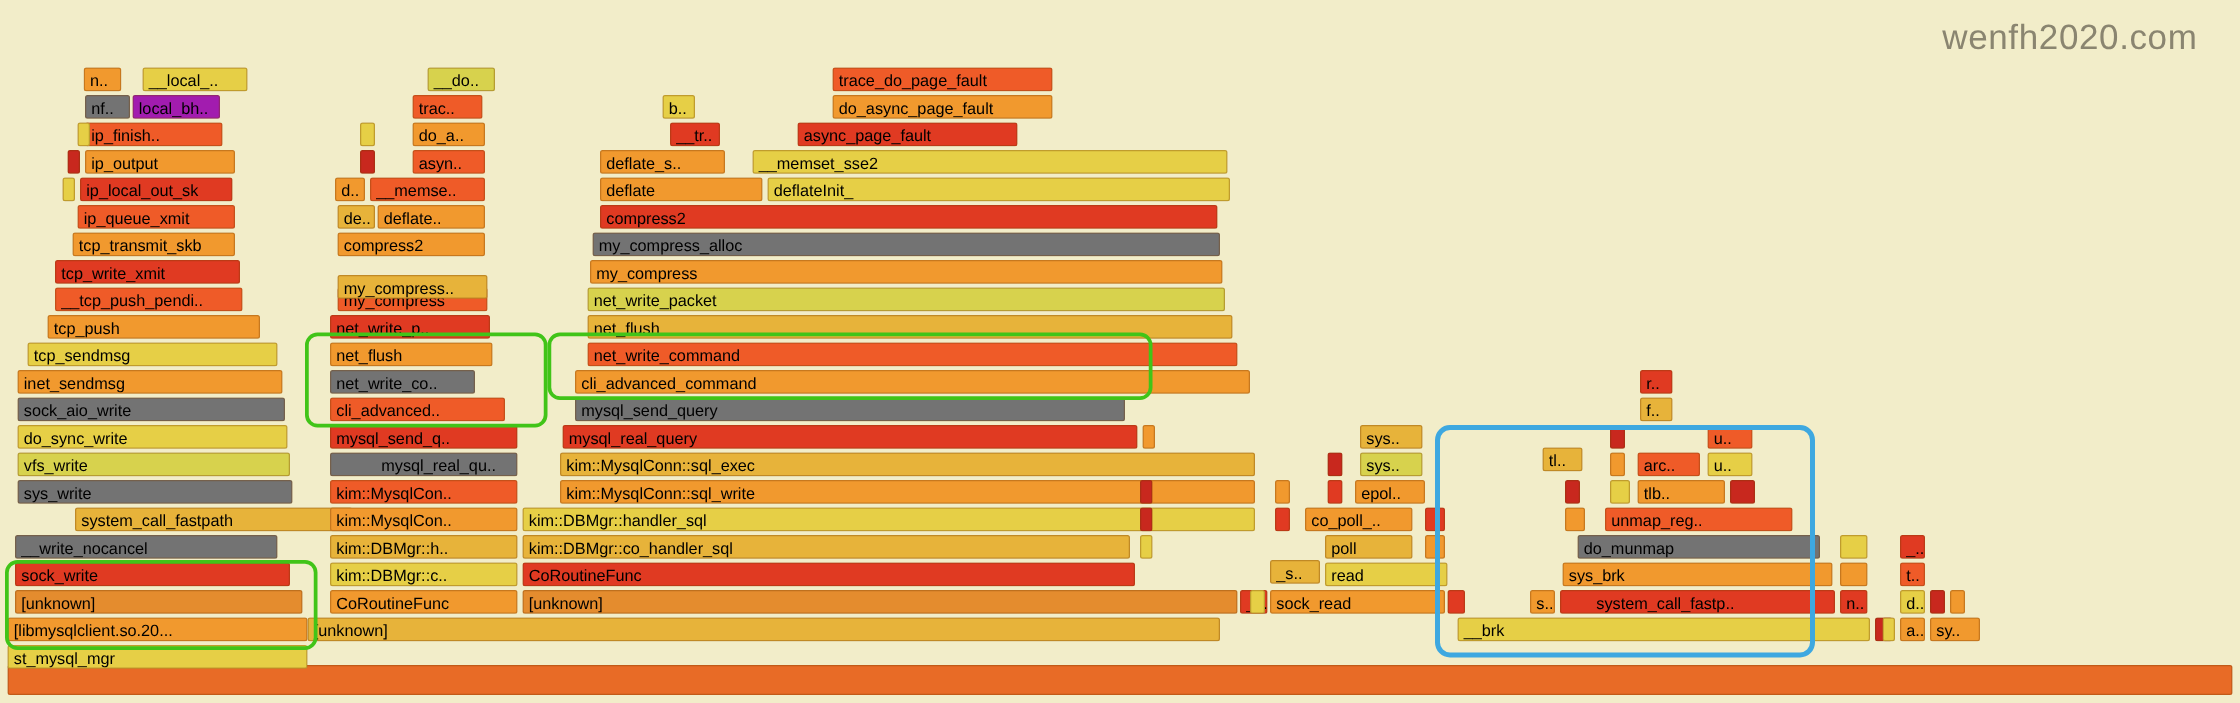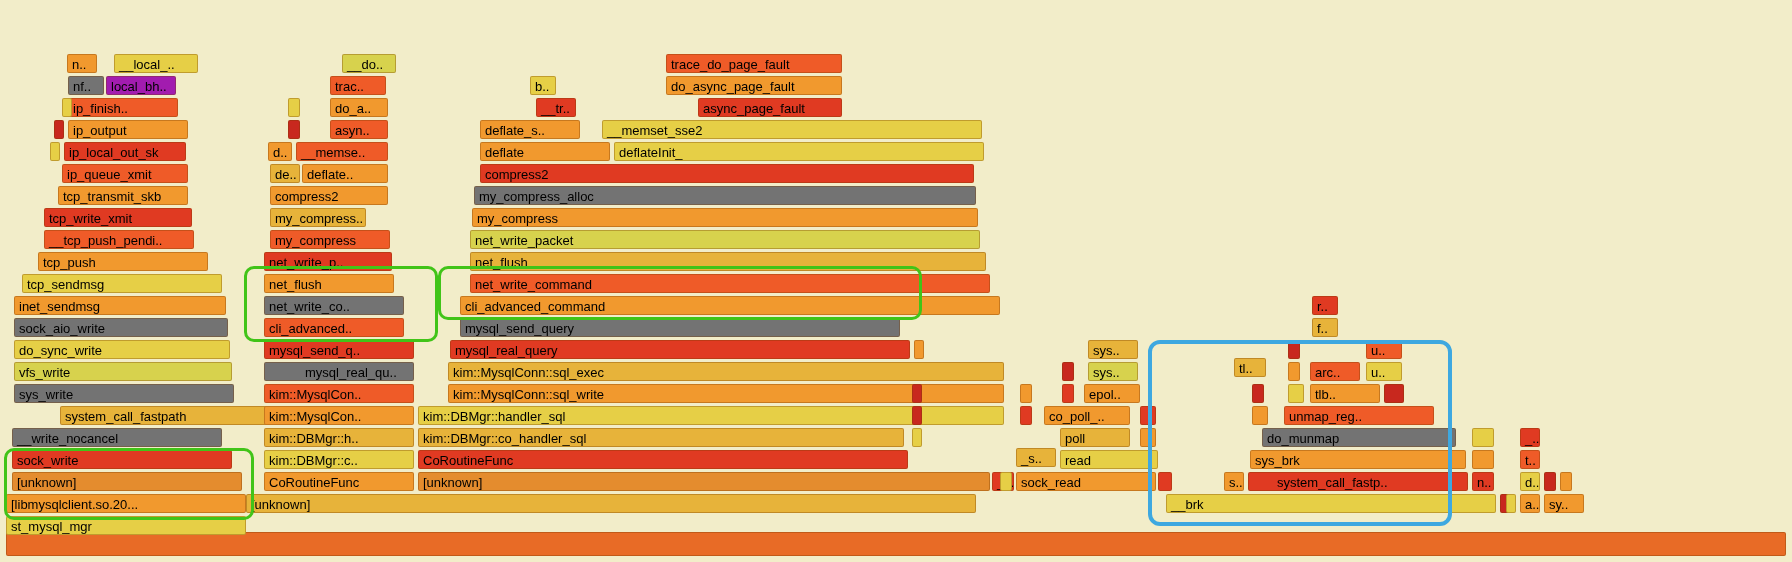--- a/index.html
+++ b/index.html
@@ -12,20 +12,21 @@
 .c0{background:#c8281e}.c1{background:#e03a22}.c2{background:#ef5b28}.c3{background:#737373}
 .c4{background:#f1992e}.c5{background:#e7b33a}.c6{background:#e6cf46}.c7{background:#d7d24d}.c9{background:#e48c2e}.c10{background:#a21caf}
 .hl-g{position:absolute;border:3px solid #41c418;border-radius:10px;pointer-events:none}
 .hl-b{position:absolute;border:4px solid #3ea8e0;border-radius:12px;pointer-events:none}
 .base{position:absolute;bottom:6px;left:6px;right:6px;height:22px;background:#e86b26;border-radius:2px;border:1px solid rgba(120,60,0,.35)}
 </style>
 </head>
 <body>
 
 <div class="canvas">
+  <div class="watermark">wenfh2020.com</div>
 
   <div class="base"></div>
 
   <div id="rows">
       <div class="f c6" title="st_mysql_mgr" style="left: 6px; width: 240px; top: 516px;">st_mysql_mgr</div>
       <div class="f c4" title="[libmysqlclient.so.20..." style="left: 6px; width: 240px; top: 494px;">[libmysqlclient.so.20...</div>
       <div class="f c9" title="[unknown]" style="left: 12px; width: 230px; top: 472px;">[unknown]</div>
       <div class="f c1" title="sock_write" style="left: 12px; width: 220px; top: 450px;">sock_write</div>
       <div class="f c3" title="__write_nocancel" style="left: 12px; width: 210px; top: 428px;">__write_nocancel</div>
       <div class="f c5" title="system_call_fastpath" style="left: 12px; width: 222px; top: 406px; margin-left: 48px;">system_call_fastpath</div>
@@ -52,25 +53,25 @@
       <div class="f c6" title="" style="left: 50px; width: 6px; top: 142px;"></div>
       <div class="f c5" title="[unknown]" style="left: 246px; width: 730px; top: 494px;">[unknown]</div>
       <div class="f c4" title="CoRoutineFunc" style="left: 264px; width: 150px; top: 472px;">CoRoutineFunc</div>
       <div class="f c6" title="kim::DBMgr::c.." style="left: 264px; width: 150px; top: 450px;">kim::DBMgr::c..</div>
       <div class="f c5" title="kim::DBMgr::h.." style="left: 264px; width: 150px; top: 428px;">kim::DBMgr::h..</div>
       <div class="f c4" title="kim::MysqlCon.." style="left: 264px; width: 150px; top: 406px;">kim::MysqlCon..</div>
       <div class="f c2" title="kim::MysqlCon.." style="left: 264px; width: 150px; top: 384px;">kim::MysqlCon..</div>
       <div class="f c3" title="mysql_real_qu.." style="left: 264px; width: 150px; top: 362px; padding-left: 40px;">mysql_real_qu..</div>
       <div class="f c1" title="mysql_send_q.." style="left: 264px; width: 150px; top: 340px;">mysql_send_q..</div>
       <div class="f c2" title="cli_advanced.." style="left: 264px; width: 140px; top: 318px;">cli_advanced..</div>
-      <div class="f c3" title="net_write_co.." style="left: 264px; width: 140px; top: 296px;">net_write_co..</div>
+      <div class="f c3" title="net_write_co.." style="left: 264px; width: 116px; top: 296px;">net_write_co..</div>
       <div class="f c4" title="net_flush" style="left: 264px; width: 130px; top: 274px;">net_flush</div>
       <div class="f c1" title="net_write_p.." style="left: 264px; width: 128px; top: 252px;">net_write_p..</div>
       <div class="f c2" title="my_compress" style="left: 270px; width: 120px; top: 230px;">my_compress</div>
-      <div class="f c5" title="my_compress.." style="left: 270px; width: 96px; top: 208px;">my_compress..</div>
+      <div class="f c5" title="my_compress.." style="left: 270px; width: 120px; top: 220px;">my_compress..</div>
       <div class="f c4" title="compress2" style="left: 270px; width: 118px; top: 186px;">compress2</div>
       <div class="f c5" title="de.." style="left: 270px; width: 30px; top: 164px;">de..</div>
       <div class="f c4" title="deflate.." style="left: 302px; width: 86px; top: 164px;">deflate..</div>
       <div class="f c4" title="d.." style="left: 268px; width: 24px; top: 142px;">d..</div>
       <div class="f c2" title="__memse.." style="left: 296px; width: 92px; top: 142px;">__memse..</div>
       <div class="f c4" title="do_a.." style="left: 330px; width: 58px; top: 98px;">do_a..</div>
       <div class="f c2" title="asyn.." style="left: 330px; width: 58px; top: 120px;">asyn..</div>
       <div class="f c2" title="trac.." style="left: 330px; width: 56px; top: 76px;">trac..</div>
       <div class="f c7" title="__do.." style="left: 342px; width: 54px; top: 54px;">__do..</div>
       <div class="f c0" title="" style="left: 288px; width: 12px; top: 120px;"></div>
@@ -89,21 +90,21 @@
       <div class="f c7" title="net_write_packet" style="left: 470px; width: 510px; top: 230px;">net_write_packet</div>
       <div class="f c4" title="my_compress" style="left: 472px; width: 506px; top: 208px;">my_compress</div>
       <div class="f c3" title="my_compress_alloc" style="left: 474px; width: 502px; top: 186px;">my_compress_alloc</div>
       <div class="f c1" title="compress2" style="left: 480px; width: 494px; top: 164px;">compress2</div>
       <div class="f c4" title="deflate" style="left: 480px; width: 130px; top: 142px;">deflate</div>
       <div class="f c6" title="deflateInit_" style="left: 614px; width: 370px; top: 142px;">deflateInit_</div>
       <div class="f c4" title="deflate_s.." style="left: 480px; width: 100px; top: 120px;">deflate_s..</div>
       <div class="f c6" title="__memset_sse2" style="left: 602px; width: 380px; top: 120px;">__memset_sse2</div>
       <div class="f c1" title="__tr.." style="left: 536px; width: 40px; top: 98px;">__tr..</div>
       <div class="f c6" title="b.." style="left: 530px; width: 26px; top: 76px;">b..</div>
-      <div class="f c1" title="async_page_fault" style="left: 698px; width: 144px; top: 98px;">async_page_fault</div>
+      <div class="f c1" title="async_page_fault" style="left: 638px; width: 176px; top: 98px;">async_page_fault</div>
       <div class="f c4" title="do_async_page_fault" style="left: 666px; width: 176px; top: 76px;">do_async_page_fault</div>
       <div class="f c2" title="trace_do_page_fault" style="left: 666px; width: 176px; top: 54px;">trace_do_page_fault</div>
       <div class="f c1" title="_i.." style="left: 992px; width: 22px; top: 472px;">_i..</div>
       <div class="f c0" title="" style="left: 912px; width: 10px; top: 406px;"></div>
       <div class="f c6" title="" style="left: 912px; width: 10px; top: 428px;"></div>
       <div class="f c0" title="" style="left: 912px; width: 10px; top: 384px;"></div>
       <div class="f c4" title="" style="left: 914px; width: 8px; top: 340px;"></div>
       <div class="f c4" title="sock_read" style="left: 1016px; width: 140px; top: 472px;">sock_read</div>
       <div class="f c5" title="_s.." style="left: 1016px; width: 40px; top: 448px;">_s..</div>
       <div class="f c6" title="read" style="left: 1060px; width: 98px; top: 450px;">read</div>

